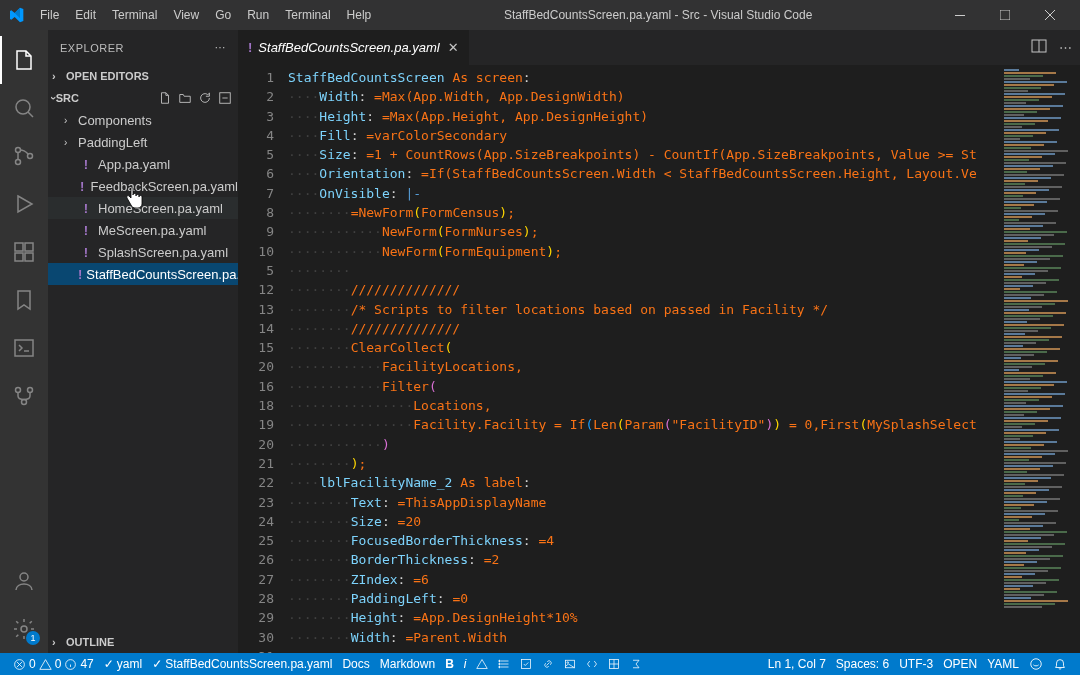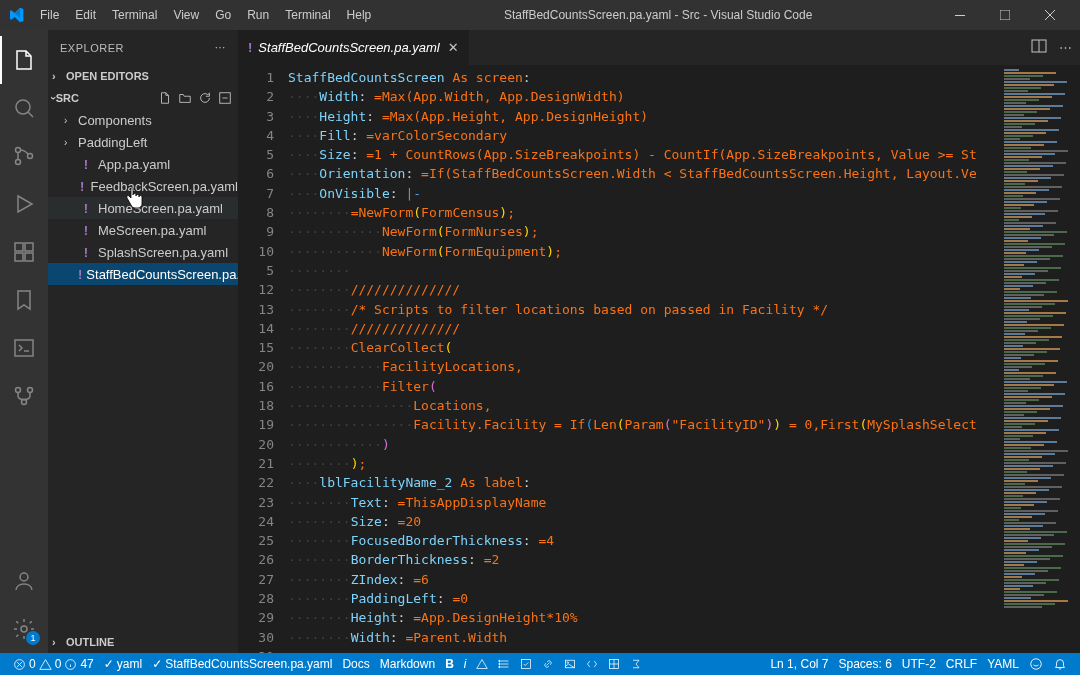--- a/index.html
+++ b/index.html
@@ -577,22 +577,22 @@
       </svg>
     </div>
   <div class="sb-item">
       <svg width="12" height="12" viewBox="0 0 16 16" fill="none" stroke="currentColor">
         <path d="M4 3h8l-4 5 4 5H4"></path>
       </svg>
     </div>
   <div class="sb-spacer"></div>
   <div class="sb-item">Ln 1, Col 7</div>
   <div class="sb-item">Spaces: 6</div>
-  <div class="sb-item">UTF-2</div>
-  <div class="sb-item">CRLF</div>
+  <div class="sb-item">UTF-3</div>
+  <div class="sb-item">OPEN</div>
   <div class="sb-item">YAML</div>
   <div class="sb-item">
       <svg width="14" height="14" viewBox="0 0 16 16" fill="none" stroke="currentColor">
         <circle cx="8" cy="8" r="6"></circle>
         <path d="M5 9c1 1.5 5 1.5 6 0M6 6h0M10 6h0"></path>
       </svg>
     </div>
   <div class="sb-item">
       <svg width="14" height="14" viewBox="0 0 16 16" fill="none" stroke="currentColor">
         <path d="M12 10V7a4 4 0 00-8 0v3l-1 2h10l-1-2zM7 13a1 1 0 002 0"></path>

